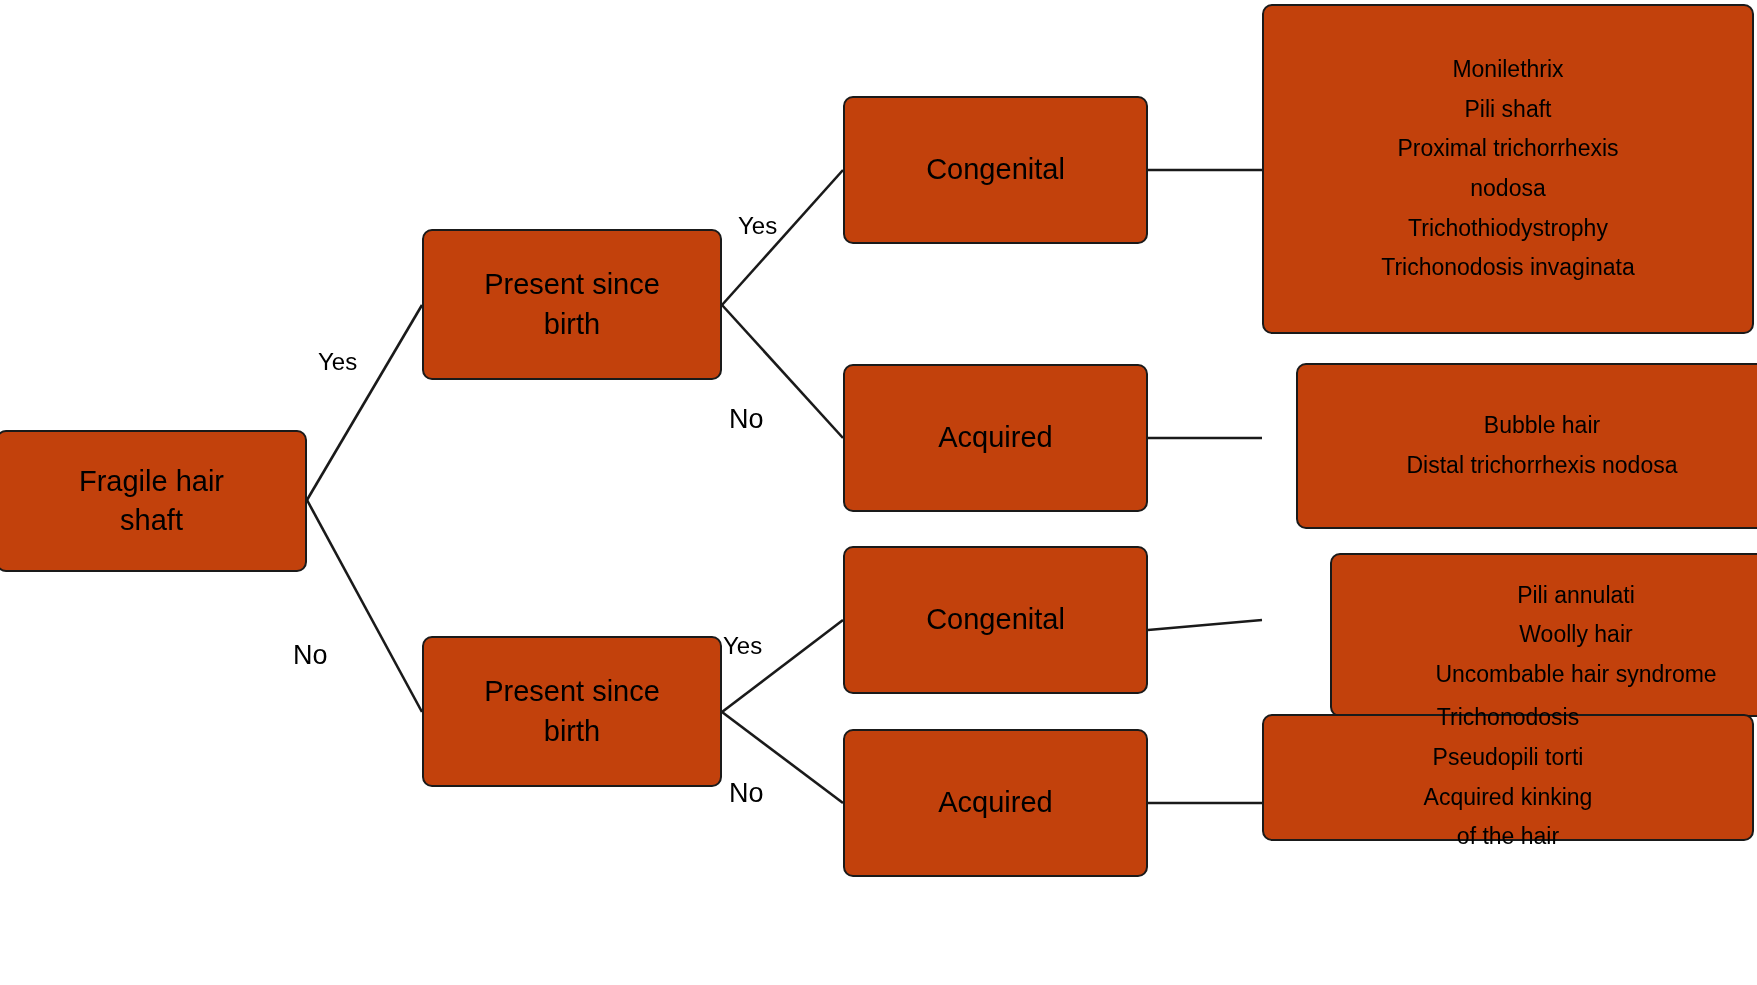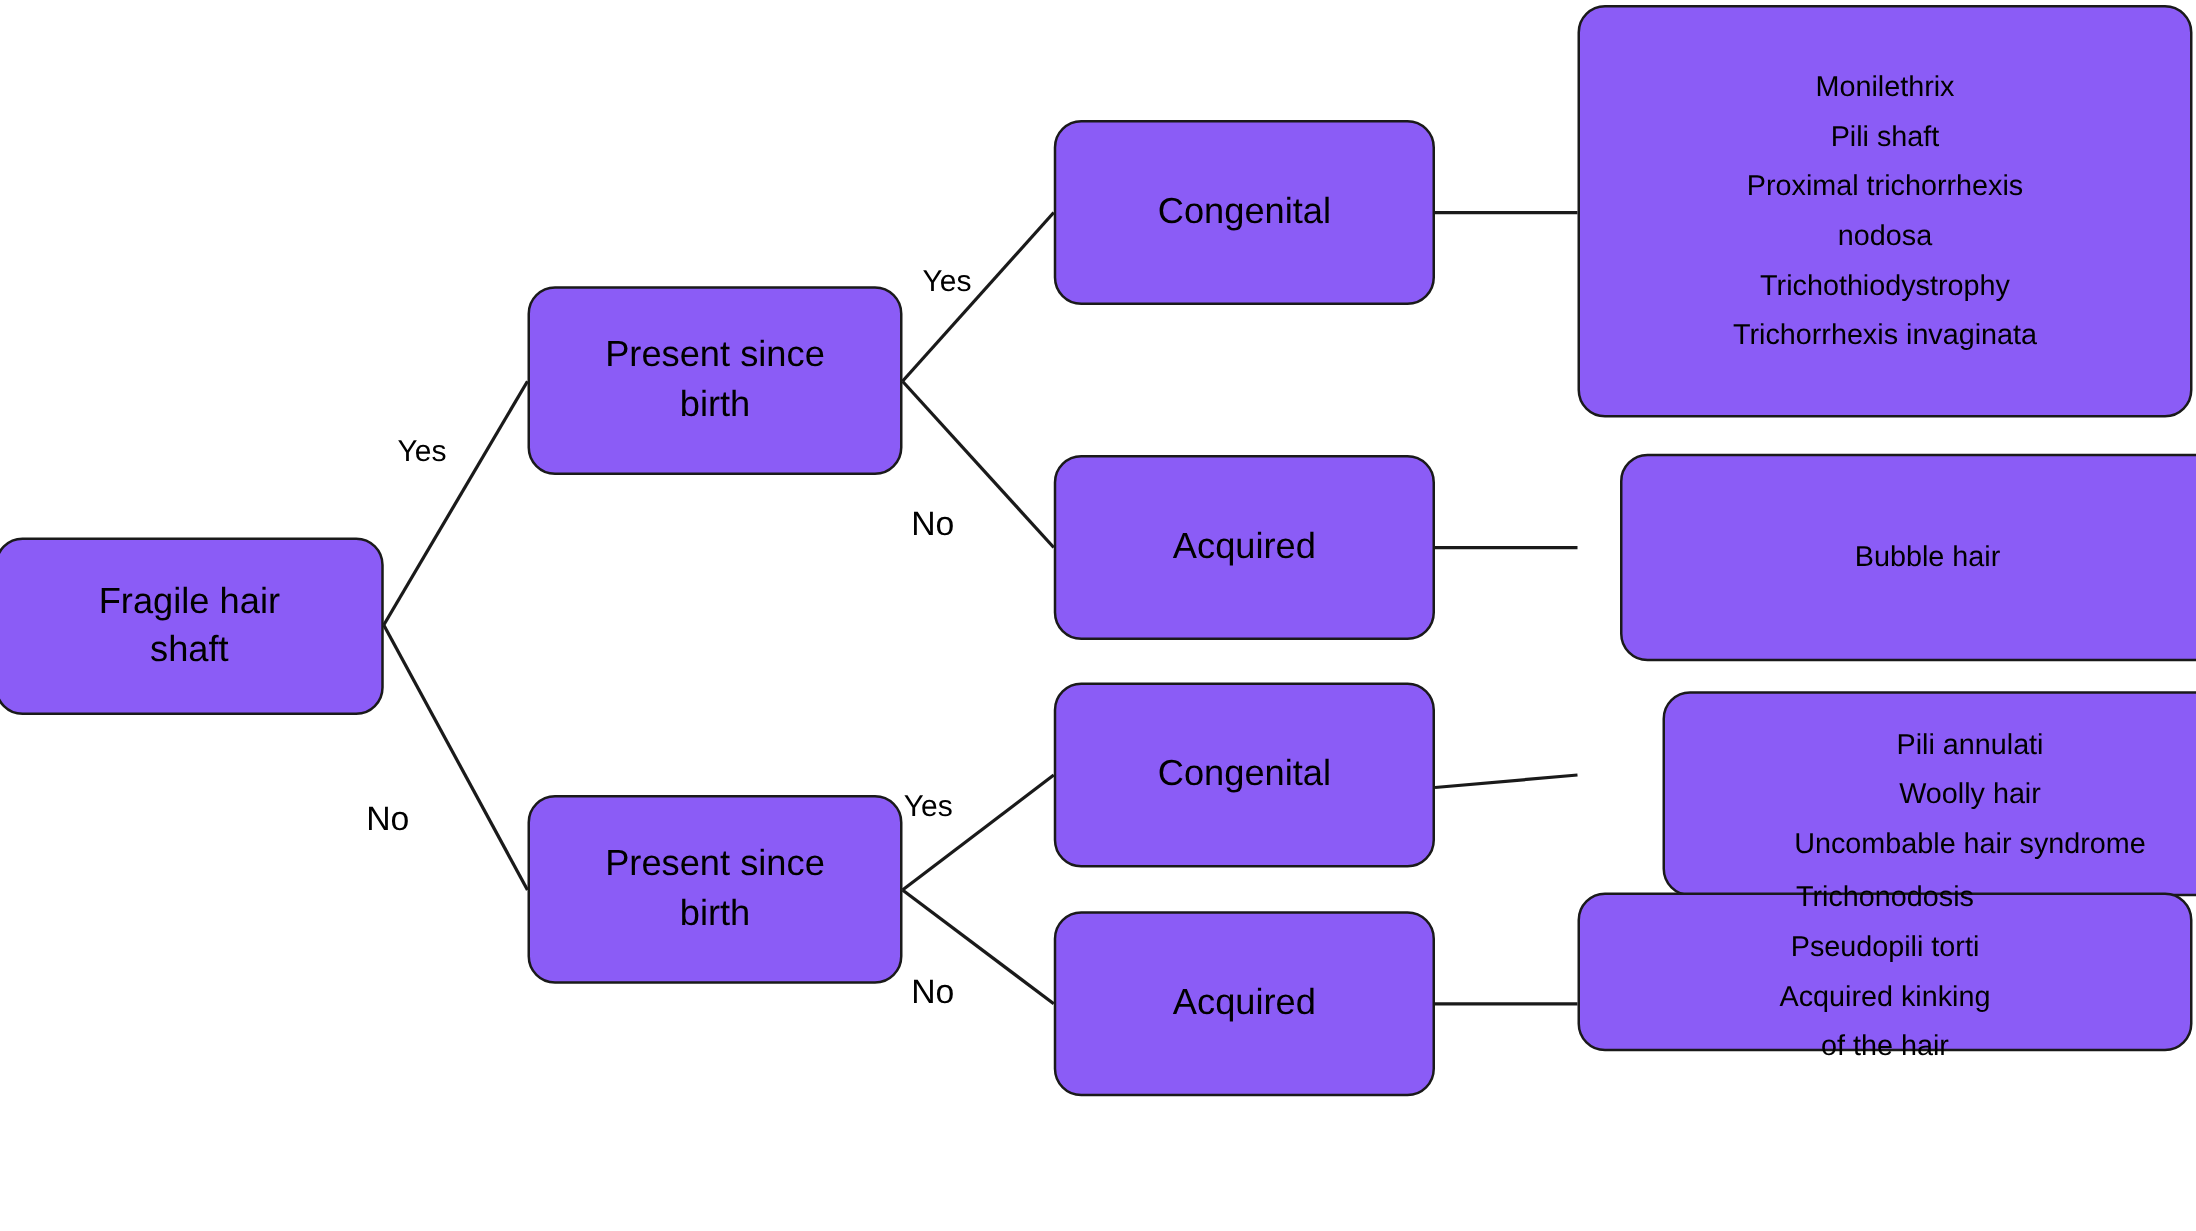--- a/index.html
+++ b/index.html
@@ -20,22 +20,22 @@
     left: 0;
     top: 0;
     width: 1757px;
     height: 985px;
     pointer-events: none;
   }
   .node {
     position: absolute;
     box-sizing: border-box;
     border: 2.5px solid #1a1a1a;
-    border-radius: 22px;
-    background: #8b5cf6;
+    border-radius: 10px;
+    background: #c2410c;
     display: flex;
     flex-direction: column;
     align-items: center;
     justify-content: center;
     text-align: center;
     color: #000000;
     z-index: 2;
   }
   .node.decision, .node.root, .node.category {
     font-size: 29px;
@@ -119,25 +119,26 @@
   <div class="node category" style="left:843px; top:729px; width:305px; height:148px;">
     <span>Acquired</span>
   </div>
 
   <div class="node leaf" style="left:1262px; top:4px; width:492px; height:330px;">
     <span class="line">Monilethrix</span>
     <span class="line">Pili shaft</span>
     <span class="line">Proximal trichorrhexis</span>
     <span class="line">nodosa</span>
     <span class="line">Trichothiodystrophy</span>
-    <span class="line">Trichorrhexis invaginata</span>
+    <span class="line">Trichonodosis invaginata</span>
   </div>
 
   <div class="node leaf" style="left:1296px; top:363px; width:492px; height:166px;">
     <span class="line">Bubble hair</span>
+    <span class="line">Distal trichorrhexis nodosa</span>
   </div>
 
   <div class="node leaf" style="left:1330px; top:553px; width:492px; height:164px;">
     <span class="line">Pili annulati</span>
     <span class="line">Woolly hair</span>
     <span class="line">Uncombable hair syndrome</span>
   </div>
 
   <div class="node leaf" style="left:1262px; top:714px; width:492px; height:127px;">
     <span class="line">Trichonodosis</span>

